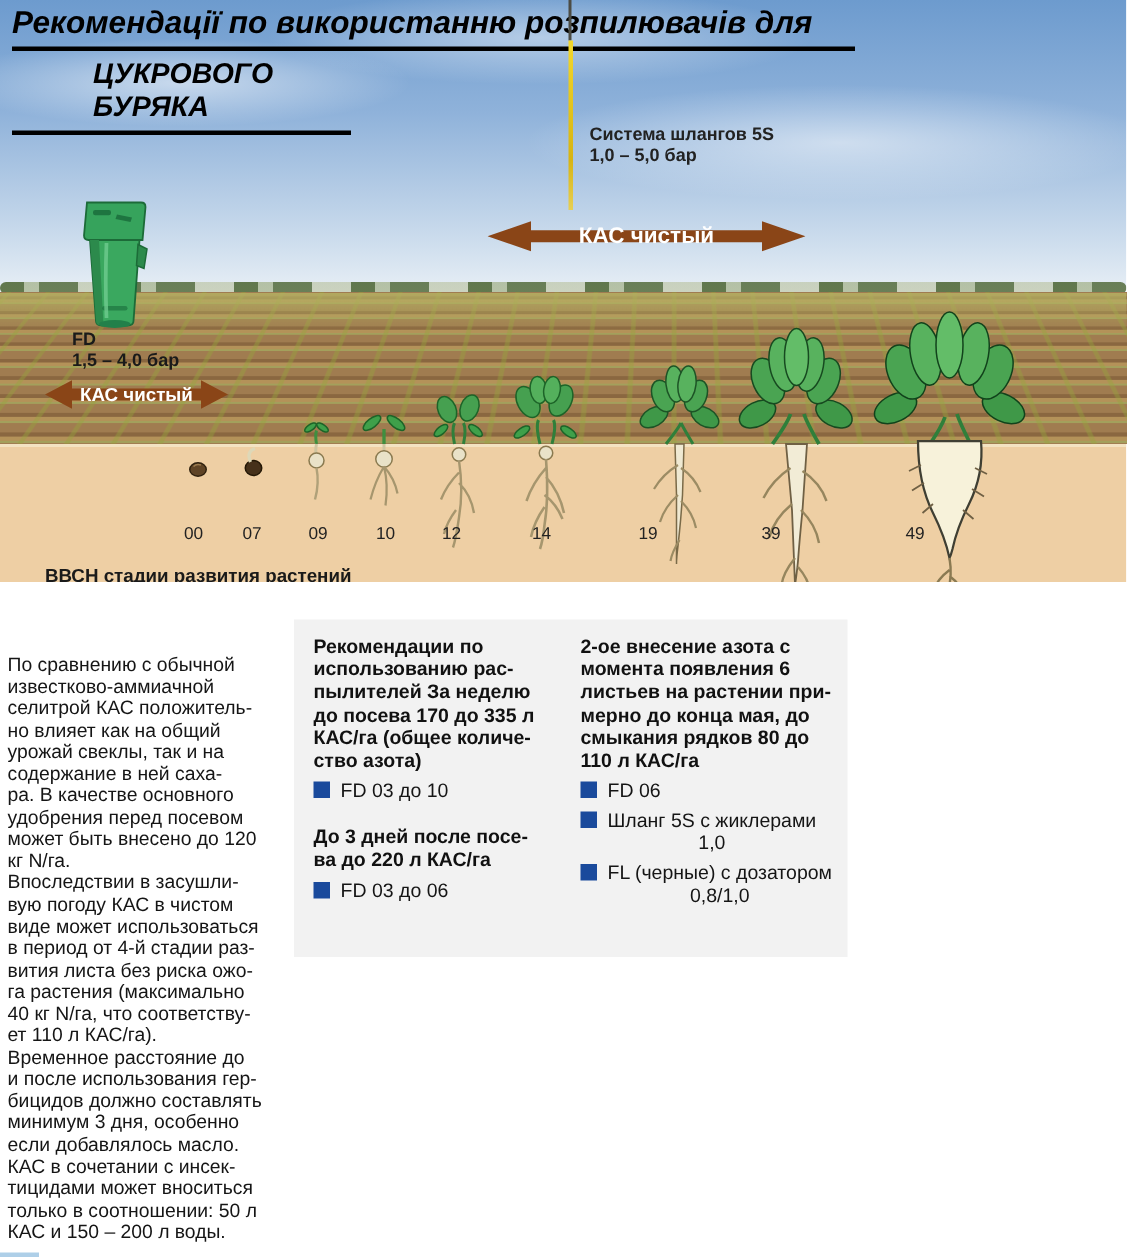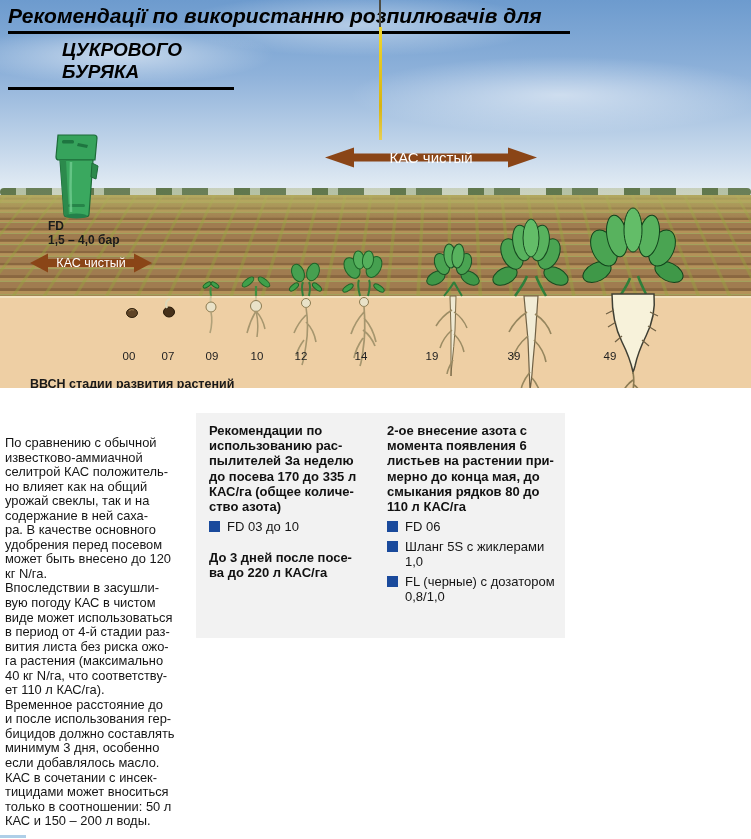--- a/index.html
+++ b/index.html
@@ -47,21 +47,21 @@
 
   .dropline-dark { position:absolute; left:379px; top:0; width:2px; height:27px; background:#4c4c44; }
   .dropline { position:absolute; left:379px; top:27px; width:3px; height:113px;
     background:linear-gradient(180deg,#f2d72c,#d7b412 70%, #e7cf54); }
   .hose-label { position:absolute; left:393px; top:82px; font-size:12px; font-weight:bold;
     line-height:14px; white-space:pre-line; color:#222; }
 
   .cas-arrow { position:absolute; }
   .cas-arrow svg { position:absolute; inset:0; width:100%; height:100%; }
   .cas-arrow .cas-label { position:absolute; inset:0; display:flex; align-items:center;
-    justify-content:center; color:#fff; font-weight:normal; }
+    justify-content:center; color:#fff; font-weight:bold; }
   .cas-arrow.big { left:325px; top:147px; width:212px; height:21px; }
   .cas-arrow.big .cas-label { font-size:15px; }
   .cas-arrow.small { left:30px; top:253px; width:122px; height:20px; }
   .cas-arrow.small .cas-label { font-size:12.5px; }
 
   .nozzle { position:absolute; left:48px; top:132px; width:54px; height:88px; }
   .fd-label { position:absolute; left:48px; top:219px; font-size:12px; font-weight:bold;
     line-height:14px; white-space:pre-line; color:#1a1a1a; }
 
   .plants { position:absolute; top:0; left:0; width:751px; height:412px; }
@@ -76,21 +76,21 @@
   
   .left-col { position:absolute; left:5px; top:436px; width:188px;
     font-size:12.9px; line-height:14.55px; white-space:pre-line; color:#151515; }
 
   .gray-box { position:absolute; left:196px; top:413px; width:369px; height:225px; background:#f2f2f2; }
   .rec-col { position:absolute; top:10px; }
   .rec-col1 { left:13px; width:170px; }
   .rec-col2 { left:191px; width:174px; }
   .rec-heading { font-weight:bold; font-size:13px; line-height:15.2px; white-space:pre-line; color:#111; }
   .block2 { margin-top:16px; }
-  .bullet-row { display:flex; gap:7px; margin-top:5px; font-size:13px; line-height:15px; color:#151515; }
+  .bullet-row { display:flex; gap:7px; margin-top:5px; font-size:13px; line-height:15px; color:#151515;text-align:center; }
   .bullet-sq { width:11px; height:11px; background:#1a4a9c; margin-top:2px; flex:none; }
   .bullet-label { white-space:pre-line; }
 
   .bottom-mark { position:absolute; left:0; top:835px; width:26px; height:3px; background:#aecfe8; }
 </style>
 </head>
 <body>
 
 <div class="page">
 
@@ -103,20 +103,22 @@
     </div>
     <div class="soil"></div>
 
     <div class="title">
       <span class="title-line1">Рекомендації по використанню розпилювачів для</span>
       <span class="title-line2">ЦУКРОВОГО БУРЯКА</span>
     </div>
 
     <div class="dropline-dark"></div>
     <div class="dropline"></div>
+    <div class="hose-label">Система шлангов 5S
+1,0 – 5,0 бар</div>
 
     <div class="cas-arrow big">
       <svg viewBox="0 0 212 21" preserveAspectRatio="none">
         <polygon points="0,10.5 29,0.5 29,6.5 183,6.5 183,0.5 212,10.5 183,20.5 183,14.5 29,14.5 29,20.5" fill="#8a4517"></polygon>
       </svg>
       <span class="cas-label">КАС чистый</span>
     </div>
 
     <svg class="nozzle" viewBox="0 0 54 88">
       <path d="M10,3 L46,3 Q49,3 49,6 L47,28 L11,28 Q8,28 8,25 Z" fill="#36a35c" stroke="#1c6b38" stroke-width="1.2"></path>
@@ -279,20 +281,24 @@
 пылителей За неделю
 до посева 170 до 335 л
 КАС/га (общее количе-
 ство азота)</div>
       <div class="bullet-row">
         <span class="bullet-sq"></span>
         <span class="bullet-label">FD 03 до 10</span>
       </div>
       <div class="rec-heading block2">До 3 дней после посе-
 ва до 220 л КАС/га</div>
+      <div class="bullet-row">
+        <span class="bullet-sq"></span>
+        <span class="bullet-label">FD 03 до 06</span>
+      </div>
     </div>
     <div class="rec-col rec-col2">
       <div class="rec-heading">2-ое внесение азота с
 момента появления 6
 листьев на растении при-
 мерно до конца мая, до
 смыкания рядков 80 до
 110 л КАС/га</div>
       <div class="bullet-row">
         <span class="bullet-sq"></span>

